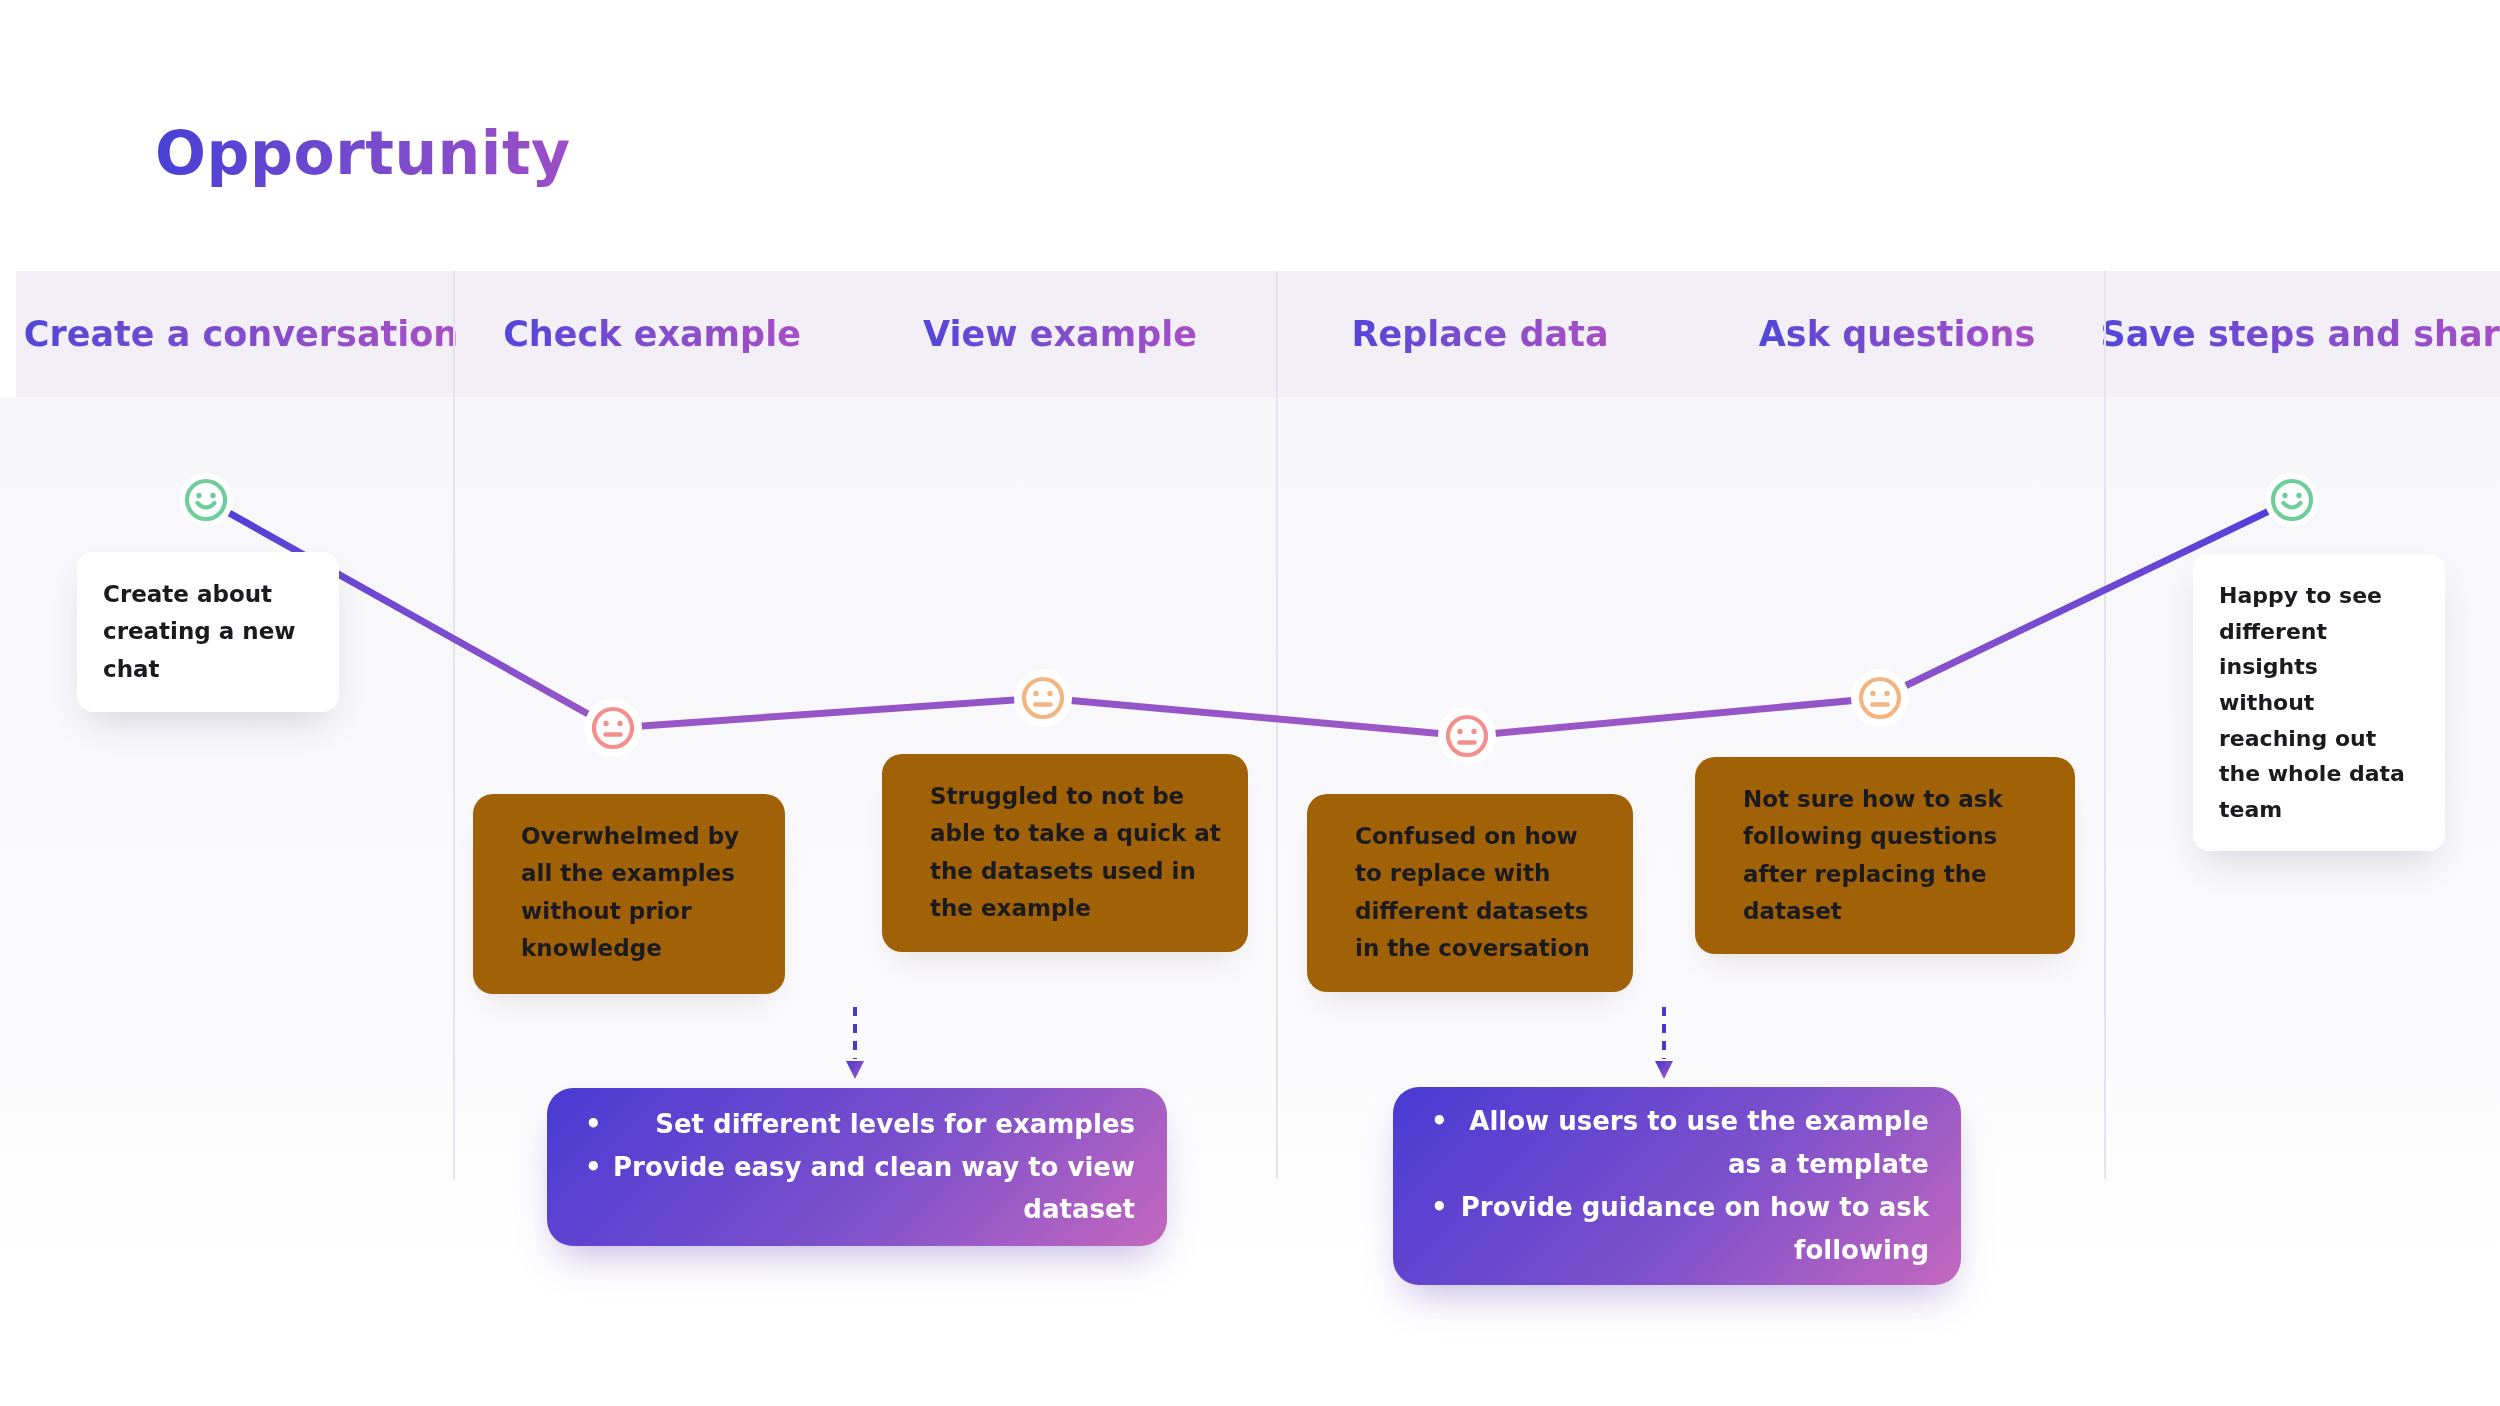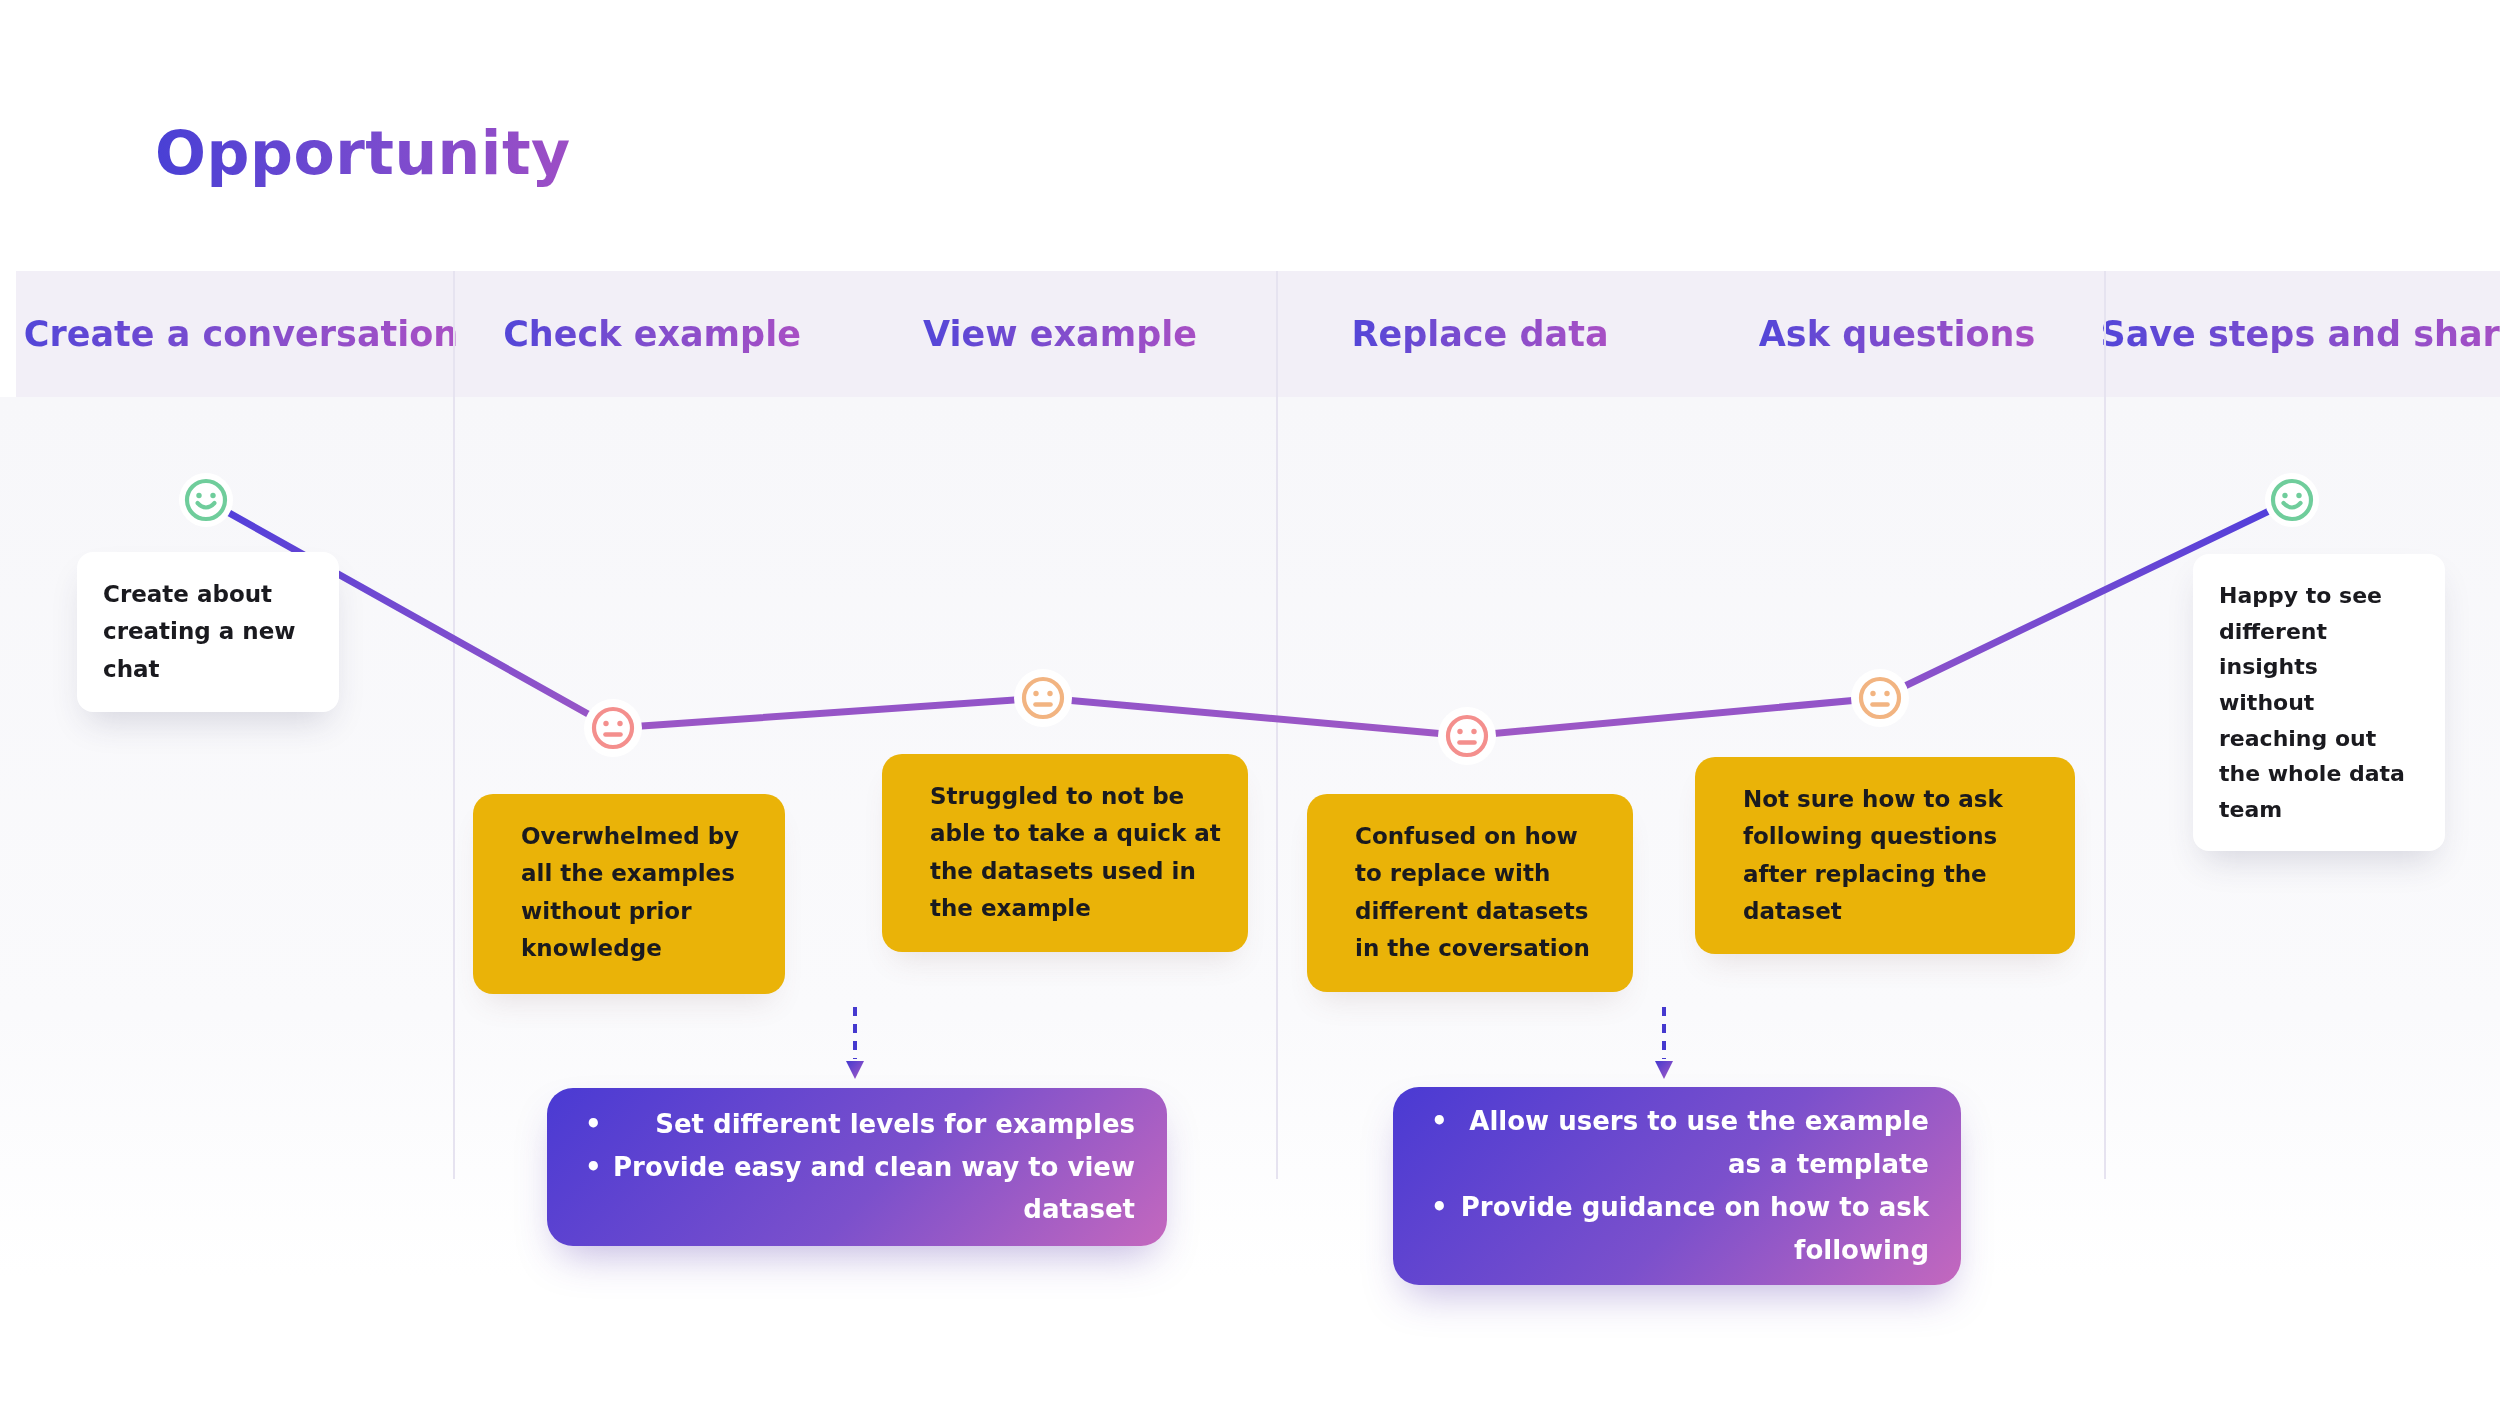--- a/index.html
+++ b/index.html
@@ -56,21 +56,21 @@
   .feel-card {
     position: absolute;
     font-weight: 700; color: #1a1a1f; line-height: 1.62; font-size: 23px;
     border-radius: 16px; padding: 24px 26px;
   }
   .feel-card.white {
     background: #ffffff;
     box-shadow: 0 18px 35px -10px rgba(50,50,90,0.18);
   }
   .feel-card.pink {
-    background: #eab308; border-radius: 20px;
+    background: #a16207; border-radius: 20px;
     box-shadow: 0 18px 30px -12px rgba(120,80,80,0.15);
     padding-left: 48px;
   }
 
   
   .opp-box {
     position: absolute; display: flex; align-items: center;
     padding: 0 32px; border-radius: 26px;
     background: linear-gradient(135deg, #4a3ad3 0%, #7b50cc 55%, #c468be 100%);
     box-shadow: 0 20px 40px -12px rgba(80,50,170,0.35);

